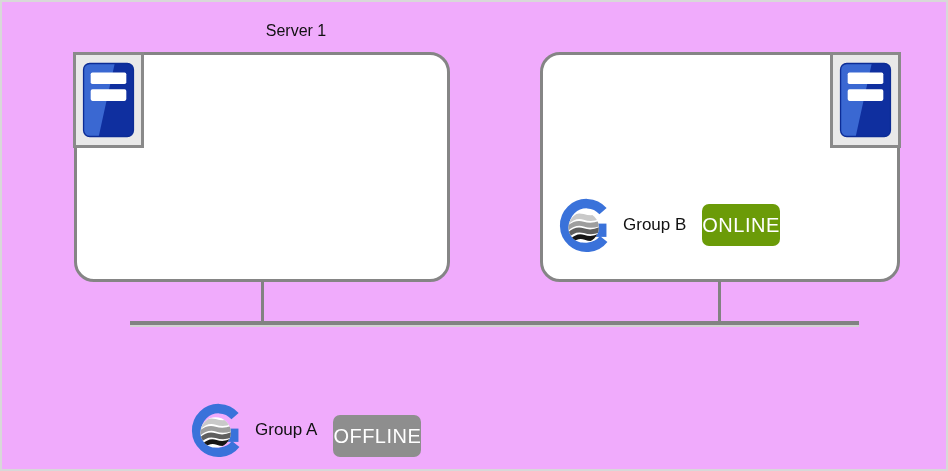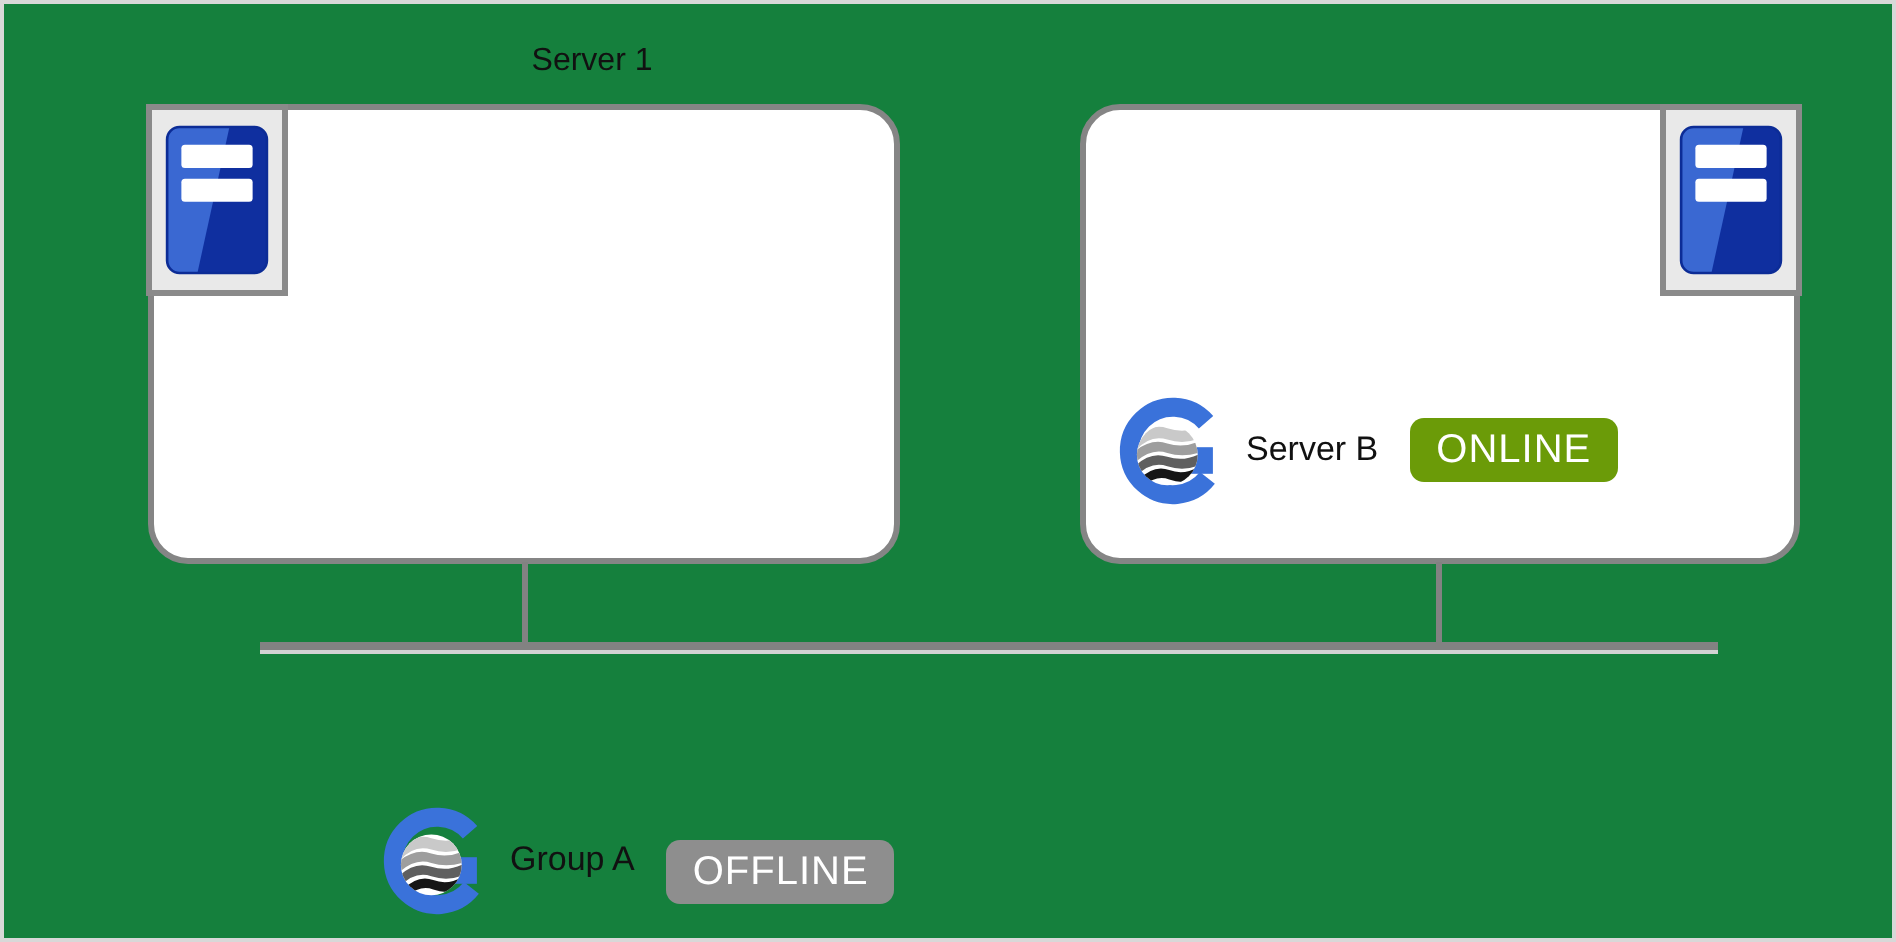--- a/index.html
+++ b/index.html
@@ -1,17 +1,17 @@
 <!DOCTYPE html>
 <html><head>
 <meta charset="utf-8">
 <style>
   html,body{margin:0;padding:0;background:#fff;font-family:"Liberation Sans",sans-serif;}
   .stage{
-    position:relative;width:948px;height:471px;background:#15803d;
+    position:relative;width:948px;height:471px;background:#f0abfc;
     border:2px solid #d8d8d8;box-sizing:border-box;overflow:hidden;
   }
   .server-title{
     position:absolute;width:130px;text-align:center;
     font-size:16px;color:#111;top:20px;
   }
   .t1{left:229px;}
   .t2{left:632px;}
   .server-box{
     position:absolute;top:50px;height:230px;box-sizing:border-box;
@@ -37,21 +37,21 @@
   .group-row{
     position:absolute;height:60px;display:flex;align-items:center;
   }
   .row-b{left:556px;top:193px;}
   .row-a{left:188px;top:398px;}
   .gicon{width:57px;height:57px;display:inline-block;}
   .gicon svg{width:57px;height:57px;display:block;}
   .glabel{margin-left:8px;font-size:17px;color:#111;white-space:nowrap;}
   .badge{
     margin-left:16px;display:inline-flex;align-items:center;justify-content:center;
-    height:32px;padding:0 13px;border-radius:7px;
+    height:42px;padding:0 0;border-radius:7px;
     color:#ffffff;font-size:20px;letter-spacing:0.5px;white-space:nowrap;text-align:center;
   }
   .badge-online{background:#6b9b08;}
   .badge-offline{background:#8e8e8e;margin-top:12px;}
   .defs-holder{position:absolute;width:0;height:0;overflow:hidden;}
 </style>
 </head>
 <body>
 
 <svg class="defs-holder" aria-hidden="true">
@@ -106,21 +106,21 @@
   <div class="connector c1"></div>
   <div class="connector c2"></div>
   <div class="bus"></div>
 
   <div class="group-row row-b">
     <span class="gicon">
       <svg viewBox="0 0 60 60">
           <use href="#sym-group"></use>
         </svg>
     </span>
-    <span class="glabel">Server B</span>
+    <span class="glabel">Group B</span>
     <span class="badge badge-online">ONLINE</span>
   </div>
 
   <div class="group-row row-a">
     <span class="gicon">
       <svg viewBox="0 0 60 60">
           <use href="#sym-group"></use>
         </svg>
     </span>
     <span class="glabel">Group A</span>

